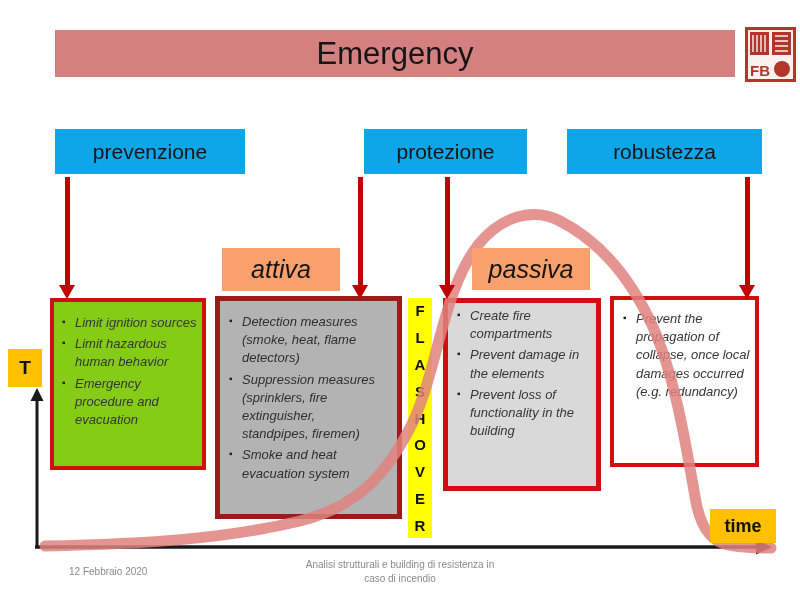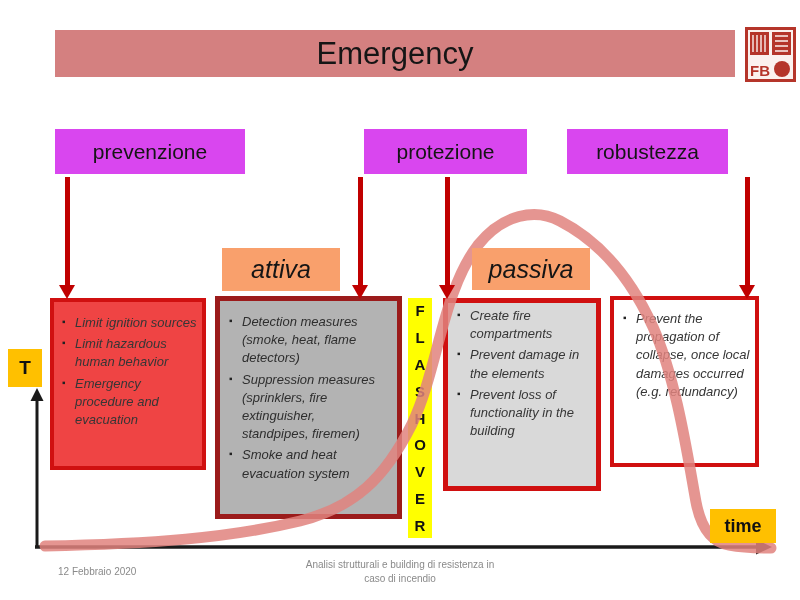--- a/index.html
+++ b/index.html
@@ -12,27 +12,27 @@
   .banner {
     position:absolute; left:55px; top:30px; width:680px; height:47px;
     background:#d48080; display:flex; align-items:center; justify-content:center;
   }
   .banner .title-text { font-size:31px; color:#151515; }
 
   .seal { position:absolute; left:745px; top:27px; width:51px; height:55px; }
 
   
   .ybox {
-    position:absolute; top:129px; height:45px; background:#d946ef;
+    position:absolute; top:129px; height:45px; background:#0ea5e9;
     display:flex; align-items:center; justify-content:center;
     font-size:21px; color:#151515; z-index:12;
   }
   .ybox.y1 { left:55px;  width:190px; }
   .ybox.y2 { left:320px; width:163px;margin-left:44px; }
-  .ybox.y3 { left:567px; width:161px; }
+  .ybox.y3 { left:567px; width:195px; }
 
   
   .sublabel {
     position:absolute; background:#f9a06c; display:flex; align-items:center;
     justify-content:center; font-size:25px; font-style:italic; color:#151515; z-index:30;
   }
   .sublabel.attiva  { left:222px; top:248px; width:118px; height:43px; }
   .sublabel.passiva { left:472px; top:248px; width:118px; height:42px; }
 
   
@@ -52,21 +52,21 @@
   .cbox {
     position:absolute; z-index:10; box-sizing:border-box;
     font-style:italic; color:#363636; font-size:13px; line-height:1.4;
   }
   .cbox ul { list-style:none; margin:0; padding:0; }
   .cbox li { position:relative; padding-left:15px; margin-bottom:3px; }
   .cbox li::before {
     content:"▪"; position:absolute; left:2px; top:1px;
     font-style:normal; font-size:10px; color:#222;
   }
-  .cbox.b1 { left:50px;  top:298px; width:156px; height:172px; background:#ef4444; border:4px solid #d01010; padding:12px 4px 8px 6px; }
+  .cbox.b1 { left:50px;  top:298px; width:156px; height:172px; background:#84cc16; border:4px solid #d01010; padding:12px 4px 8px 6px; }
   .cbox.b2 { left:215px; top:296px; width:187px; height:223px; background:#b3b3b3; border:5px solid #9b1b1b; padding:12px 18px 8px 7px; color:#2e2e2e; }
   .cbox.b3 { left:443px; top:298px; width:158px; height:193px; background:#d9d9d9; border:5px solid #d01010; padding:4px 5px 8px 7px; }
   .cbox.b4 { left:610px; top:296px; width:149px; height:171px; background:#ffffff; border:4px solid #d01010; padding:10px 4px 8px 7px; }
 
   
   .flashover {
     position:absolute; left:408px; top:298px; width:24px; height:240px;
     background:#ffff00; z-index:10; display:flex; flex-direction:column;
     align-items:center; justify-content:space-between; padding:4px 0;
     box-sizing:border-box; font-weight:bold; font-size:15px; color:#111;
@@ -81,21 +81,21 @@
   .axis-label.time { left:710px; top:509px; width:66px; height:34px; font-size:18px; }
 
   .layer { position:absolute; left:0; top:0; width:800px; height:600px; pointer-events:none; }
   .layer.axes  { z-index:5; }
   .layer.curve { z-index:20; }
 
   
   .footer-date, .footer-center, .footer-page {
     position:absolute; font-size:10px; color:#8a8a8a; z-index:4;
   }
-  .footer-date { left:58px; top:566px;text-align:right; }
+  .footer-date { left:69px; top:566px;text-align:right; }
   .footer-center { left:250px; top:558px; width:300px; text-align:center; line-height:1.35; }
   .footer-page { left:714px; top:566px;margin-top:34px; }
 </style>
 </head>
 <body>
 
 <div class="slide">
 
   <div class="banner">
     <span class="title-text">Emergency</span>

